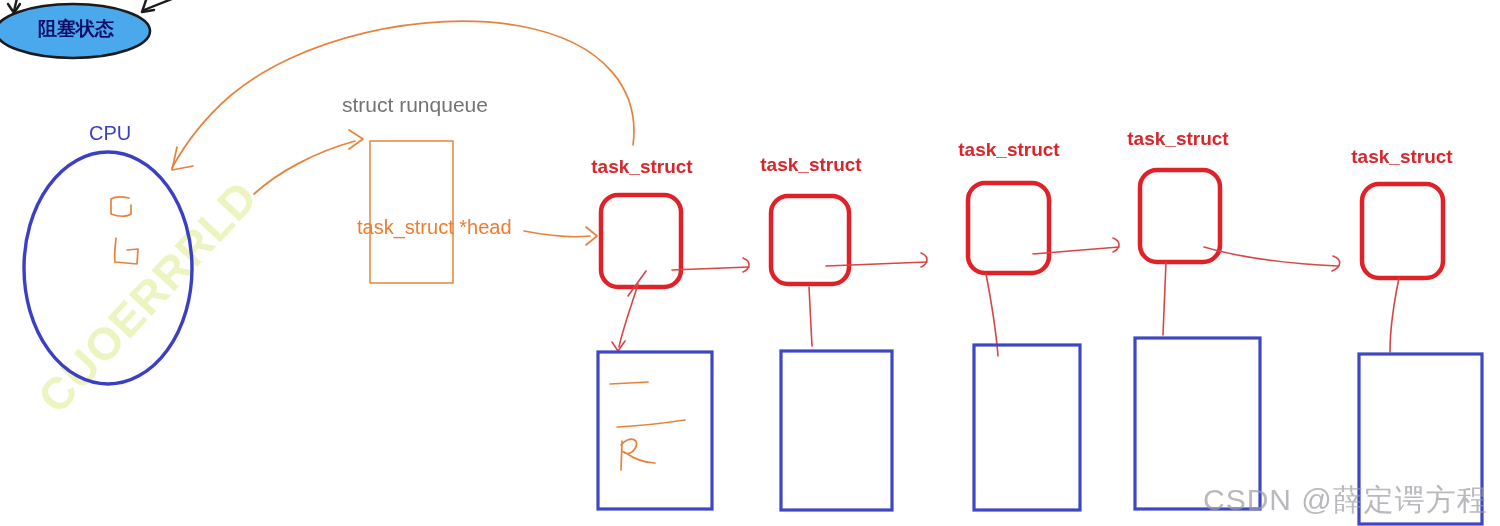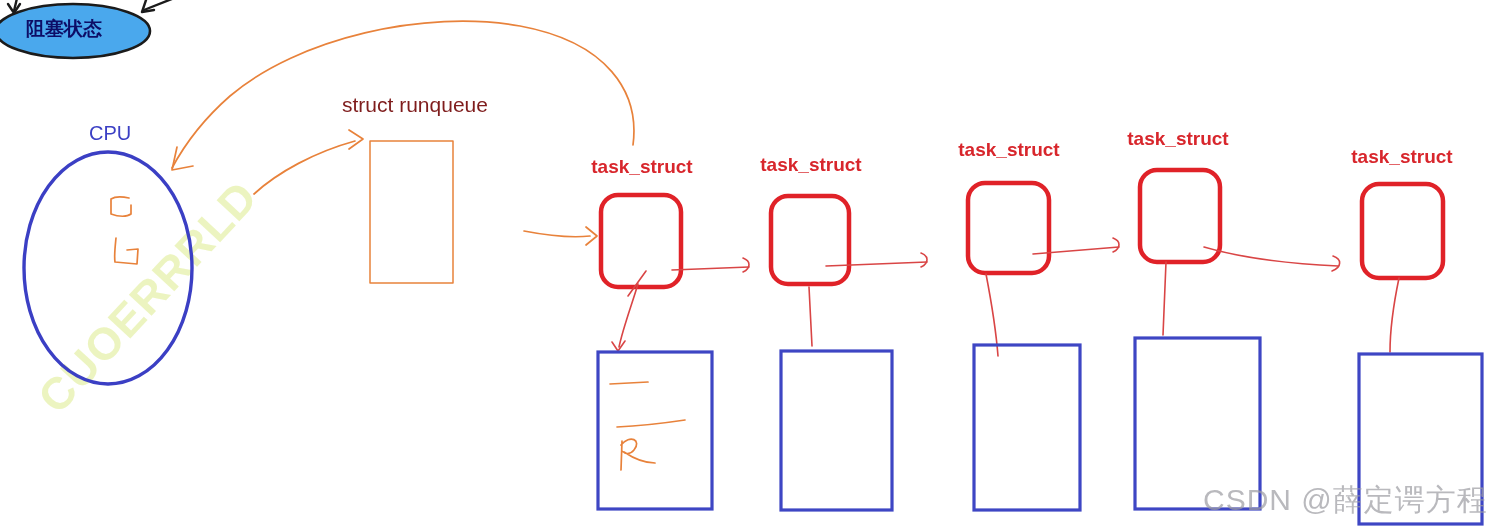--- a/index.html
+++ b/index.html
@@ -3,23 +3,23 @@
 <meta charset="utf-8">
 <style>
   html,body{margin:0;padding:0;background:#ffffff;}
   .canvas{
     position:relative;width:1500px;height:526px;background:#ffffff;overflow:hidden;
     font-family:"Liberation Sans", sans-serif;
   }
   .layer{position:absolute;left:0;top:0;}
   svg{display:block;}
   .lbl{position:absolute;white-space:nowrap;line-height:1.1;}
-  .lbl-blocked{left:22px;top:19px;width:84px;text-align:center;font-size:19px;font-weight:700;color:#0D0D66;}
+  .lbl-blocked{left:34px;top:19px;width:84px;text-align:center;font-size:19px;font-weight:700;color:#0D0D66;}
   .lbl-cpu{left:89px;top:122px;font-size:20px;font-weight:400;color:#3B3FC4;}
-  .lbl-runqueue{left:342px;top:93px;font-size:21px;color:#7f1d1d;}
+  .lbl-runqueue{left:342px;top:93px;font-size:21px;color:#737373;}
   .lbl-head{left:357px;top:216px;font-size:20px;color:#ED7D2F;}
   .lbl-task{width:112px;text-align:center;font-size:19px;font-weight:600;color:#D8262C;}
   .lbl-task-1{left:586px;top:157px;}
   .lbl-task-2{left:755px;top:155px;}
   .lbl-task-3{left:953px;top:140px;}
   .lbl-task-4{left:1122px;top:129px;}
   .lbl-task-5{left:1346px;top:147px;}
   .wm-diag{
     position:absolute;left:28px;top:388px;font-size:45px;font-weight:700;
     color:rgba(224,237,154,0.62);transform-origin:0 0;transform:rotate(-47deg);
@@ -110,20 +110,21 @@
       <rect x="1359" y="354" width="123" height="170"></rect>
     </g>
   </svg>
 
   <div class="lbl lbl-blocked text-layer-item">阻塞状态</div>
 
   <div class="lbl lbl-cpu text-layer-item">CPU</div>
 
   <div class="lbl lbl-runqueue text-layer-item">struct runqueue</div>
 
+  <div class="lbl lbl-head text-layer-item">task_struct *head</div>
 
   <div class="lbl lbl-task lbl-task-1 text-layer-item">task_struct</div>
   <div class="lbl lbl-task lbl-task-2 text-layer-item">task_struct</div>
   <div class="lbl lbl-task lbl-task-3 text-layer-item">task_struct</div>
   <div class="lbl lbl-task lbl-task-4 text-layer-item">task_struct</div>
   <div class="lbl lbl-task lbl-task-5 text-layer-item">task_struct</div>
 
   <div class="wm-csdn">CSDN @薛定谔方程难</div>
 
 </div>

